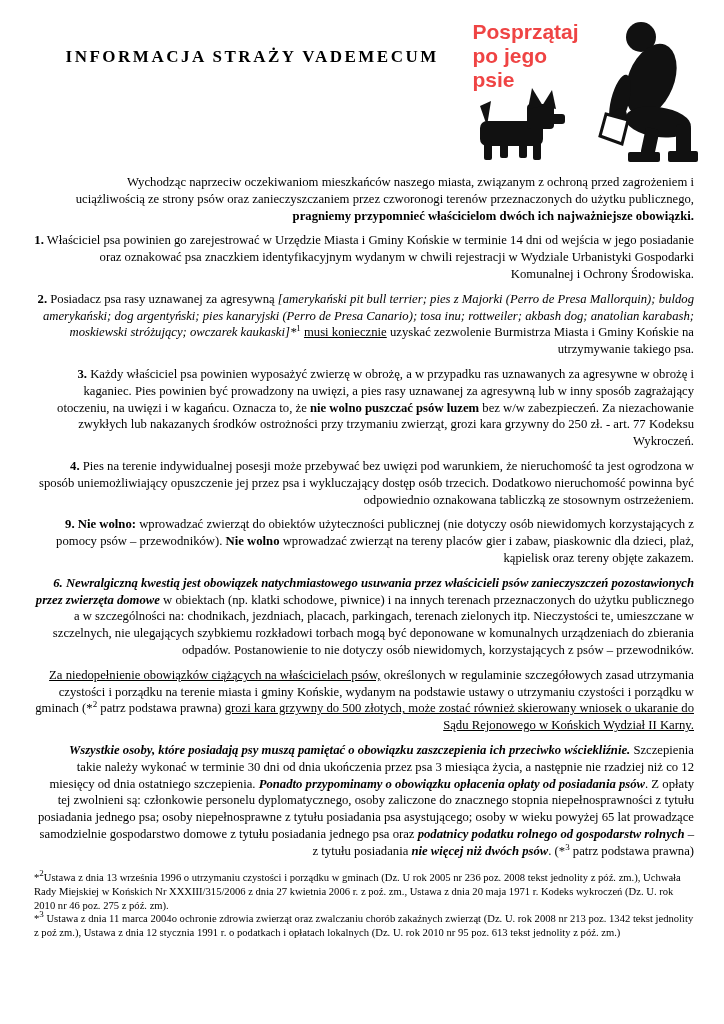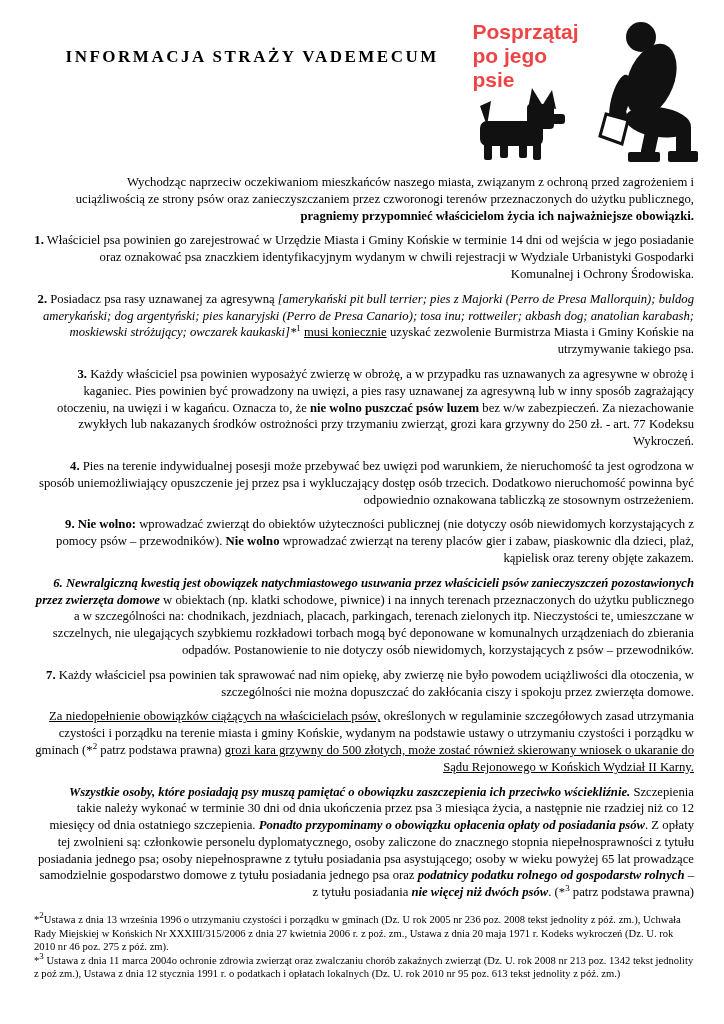--- a/index.html
+++ b/index.html
@@ -83,35 +83,34 @@
       <div class="logo-caption">
         <div>Posprzątaj</div>
         <div>po jego</div>
         <div>psie</div>
       </div>
     </div>
   </div>
 
   <div class="body-text">
 
-    <p class="para indent"><span>Wychodząc naprzeciw oczekiwaniom mieszkańców naszego miasta, związanym z ochroną przed zagrożeniem i uciążliwością ze strony psów oraz zanieczyszczaniem przez czworonogi terenów przeznaczonych do użytku publicznego, </span><span class="b">pragniemy przypomnieć właścicielom życia ich najważniejsze obowiązki.</span></p>
+    <p class="para indent"><span>Wychodząc naprzeciw oczekiwaniom mieszkańców naszego miasta, związanym z ochroną przed zagrożeniem i uciążliwością ze strony psów oraz zanieczyszczaniem przez czworonogi terenów przeznaczonych do użytku publicznego, </span><span class="b">pragniemy przypomnieć właścicielom dwóch ich najważniejsze obowiązki.</span></p>
 
     <p class="para"><span class="num">1.</span><span> Właściciel psa powinien go zarejestrować w Urzędzie Miasta i Gminy Końskie w terminie 14 dni od wejścia w jego posiadanie oraz oznakować psa znaczkiem identyfikacyjnym wydanym w chwili rejestracji w Wydziale Urbanistyki Gospodarki Komunalnej i Ochrony Środowiska.</span></p>
 
     <p class="para"><span class="num">2.</span><span> Posiadacz psa rasy uznawanej za agresywną </span><span class="i">[amerykański pit bull terrier; pies z Majorki (Perro de Presa Mallorquin); buldog amerykański; dog argentyński; pies kanaryjski (Perro de Presa Canario); tosa inu; rottweiler; akbash dog; anatolian karabash; moskiewski stróżujący; owczarek kaukaski]*</span><sup>1</sup><span> </span><span class="u">musi koniecznie</span><span> uzyskać zezwolenie Burmistrza Miasta i Gminy Końskie na utrzymywanie takiego psa.</span></p>
 
     <p class="para"><span class="num">3.</span><span> Każdy właściciel psa powinien wyposażyć zwierzę w obrożę, a w przypadku ras uznawanych za agresywne w obrożę i kaganiec. Pies powinien być prowadzony na uwięzi, a pies rasy uznawanej za agresywną lub w inny sposób zagrażający otoczeniu, na uwięzi i w kagańcu. Oznacza to, że </span><span class="b">nie wolno puszczać psów luzem</span><span> bez w/w zabezpieczeń. Za niezachowanie zwykłych lub nakazanych środków ostrożności przy trzymaniu zwierząt, grozi kara grzywny do 250 zł. - art. 77 Kodeksu Wykroczeń.</span></p>
 
     <p class="para"><span class="num">4.</span><span> Pies na terenie indywidualnej posesji może przebywać bez uwięzi pod warunkiem, że nieruchomość ta jest ogrodzona w sposób uniemożliwiający opuszczenie jej przez psa i wykluczający dostęp osób trzecich. Dodatkowo nieruchomość powinna być odpowiednio oznakowana tabliczką ze stosownym ostrzeżeniem.</span></p>
 
     <p class="para"><span class="b">9. Nie wolno:</span><span> wprowadzać zwierząt do obiektów użyteczności publicznej (nie dotyczy osób niewidomych korzystających z pomocy psów – przewodników). </span><span class="b">Nie wolno</span><span> wprowadzać zwierząt na tereny placów gier i zabaw, piaskownic dla dzieci, plaż, kąpielisk oraz tereny objęte zakazem.</span></p>
 
     <p class="para"><span class="bi">6.</span><span class="bi"> Newralgiczną kwestią jest obowiązek natychmiastowego usuwania przez właścicieli psów zanieczyszczeń pozostawionych przez zwierzęta domowe</span><span> w obiektach (np. klatki schodowe, piwnice) i na innych terenach przeznaczonych do użytku publicznego a w szczególności na: chodnikach, jezdniach, placach, parkingach, terenach zielonych itp. Nieczystości te, umieszczane w szczelnych, nie ulegających szybkiemu rozkładowi torbach mogą być deponowane w komunalnych urządzeniach do zbierania odpadów. Postanowienie to nie dotyczy osób niewidomych, korzystających z psów – przewodników.</span></p>
 
-    <p class="para"><span class="num">7.</span><span> Każdy właściciel psa powinien tak sprawować nad nim opiekę, aby zwierzę nie było powodem uciążliwości dla otoczenia, w szczególności nie można dopuszczać do zakłócania ciszy i spokoju przez zwierzęta domowe.</span></p>
 
     <p class="para notice"><span class="u">Za niedopełnienie obowiązków ciążących na właścicielach psów,</span><span> określonych w regulaminie szczegółowych zasad utrzymania czystości i porządku na terenie miasta i gminy Końskie, wydanym na podstawie ustawy o utrzymaniu czystości i porządku w gminach (*</span><sup>2</sup><span> patrz podstawa prawna) </span><span class="u">grozi kara grzywny do 500 złotych, może zostać również skierowany wniosek o ukaranie do Sądu Rejonowego w Końskich Wydział II Karny.</span></p>
 
     <p class="para indent"><span class="bi">Wszystkie osoby, które posiadają psy muszą pamiętać o obowiązku zaszczepienia ich przeciwko wściekliźnie.</span><span> Szczepienia takie należy wykonać w terminie 30 dni od dnia ukończenia przez psa 3 miesiąca życia, a następnie nie rzadziej niż co 12 miesięcy od dnia ostatniego szczepienia. </span><span class="bi">Ponadto przypominamy o obowiązku opłacenia opłaty od posiadania psów</span><span>. Z opłaty tej zwolnieni są: członkowie personelu dyplomatycznego, osoby zaliczone do znacznego stopnia niepełnosprawności z tytułu posiadania jednego psa; osoby niepełnosprawne z tytułu posiadania psa asystującego; osoby w wieku powyżej 65 lat prowadzące samodzielnie gospodarstwo domowe z tytułu posiadania jednego psa oraz </span><span class="bi">podatnicy podatku rolnego od gospodarstw rolnych</span><span> – z tytułu posiadania </span><span class="bi">nie więcej niż dwóch psów</span><span>. (*</span><sup>3</sup><span> patrz podstawa prawna)</span></p>
 
     <div class="footnotes">
       <p><span>*</span><sup>2</sup><span>Ustawa z dnia 13 września 1996 o utrzymaniu czystości i porządku w gminach (Dz. U rok 2005 nr 236 poz. 2008 tekst jednolity z póź. zm.), Uchwała Rady Miejskiej w Końskich Nr XXXIII/315/2006 z dnia 27 kwietnia 2006 r. z poź. zm., Ustawa z dnia 20 maja 1971 r. Kodeks wykroczeń (Dz. U. rok 2010 nr 46 poz. 275 z póź. zm).</span></p>
       <p><span>*</span><sup>3</sup><span> Ustawa z dnia 11 marca 2004o ochronie zdrowia zwierząt oraz zwalczaniu chorób zakaźnych zwierząt (Dz. U. rok 2008 nr 213 poz. 1342 tekst jednolity z poź zm.), Ustawa z dnia 12 stycznia 1991 r. o podatkach i opłatach lokalnych (Dz. U. rok 2010 nr 95 poz. 613 tekst jednolity z póź. zm.)</span></p>
     </div>
 

